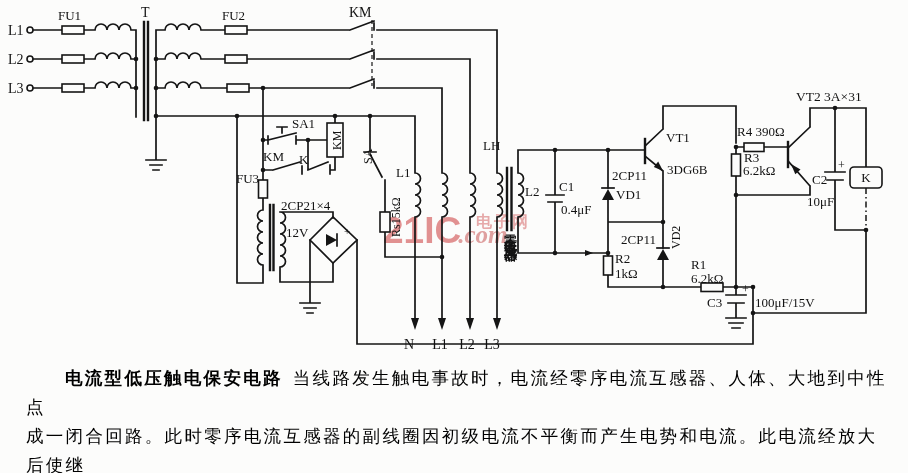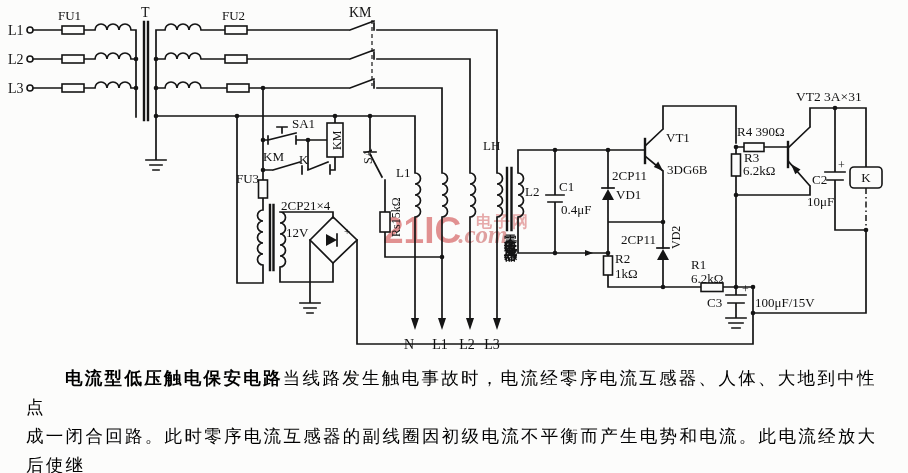--- a/index.html
+++ b/index.html
@@ -23,21 +23,21 @@
   .wm-brand{font-family:Liberation Sans, sans-serif;font-weight:bold;
             font-size:37px;color:#dc7a7a;line-height:40px;}
   .wm-dot{font-family:"Liberation Serif",serif;font-style:italic;font-weight:bold;
           font-size:25px;color:#d98c8c;margin-left:-3px;}
   .wm-cn{position:absolute;left:77px;top:1px;font-family:"Liberation Sans",sans-serif;
          font-weight:bold;font-size:16px;color:#e29898;letter-spacing:2px;margin-left:16px;}
   
   .caption{position:absolute;left:26px;top:364px;width:864px;color:#000;
            font-size:17.5px;line-height:29px;letter-spacing:2.3px;}
   .caption p{margin:0;}
-  .cap-title{font-weight:bold;margin-left:39px;margin-right:0;letter-spacing:2.3px;}
+  .cap-title{font-weight:bold;margin-left:39px;margin-right:10px;letter-spacing:2.3px;}
 </style>
 </head>
 <body>
 
 <div id="stage">
 
   <div class="wm">
     <span class="wm-brand">21IC</span><span class="wm-dot">.com</span>
     <span class="wm-cn">电子网</span>
   </div>

